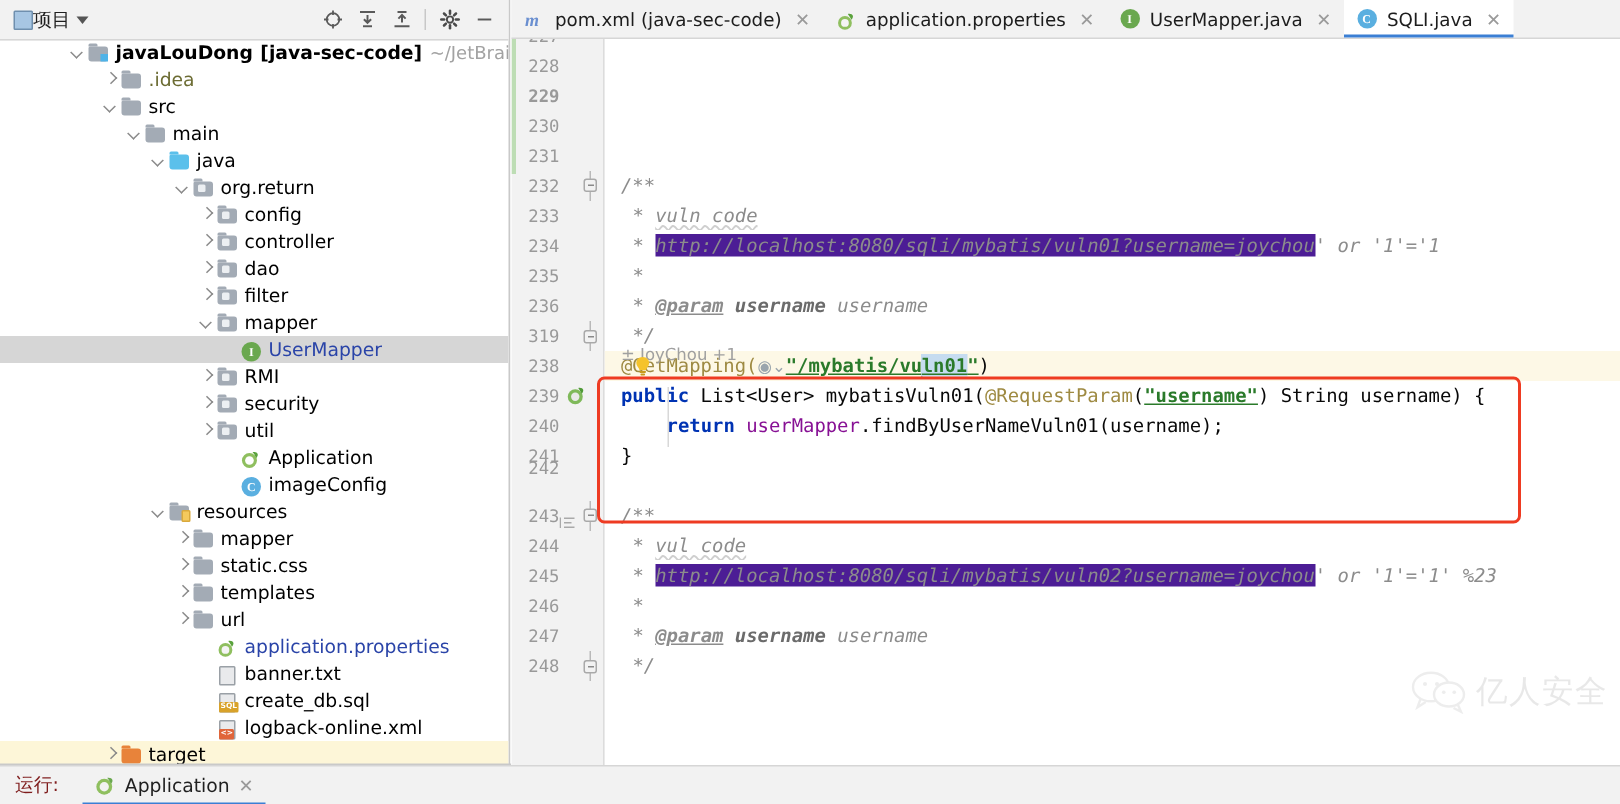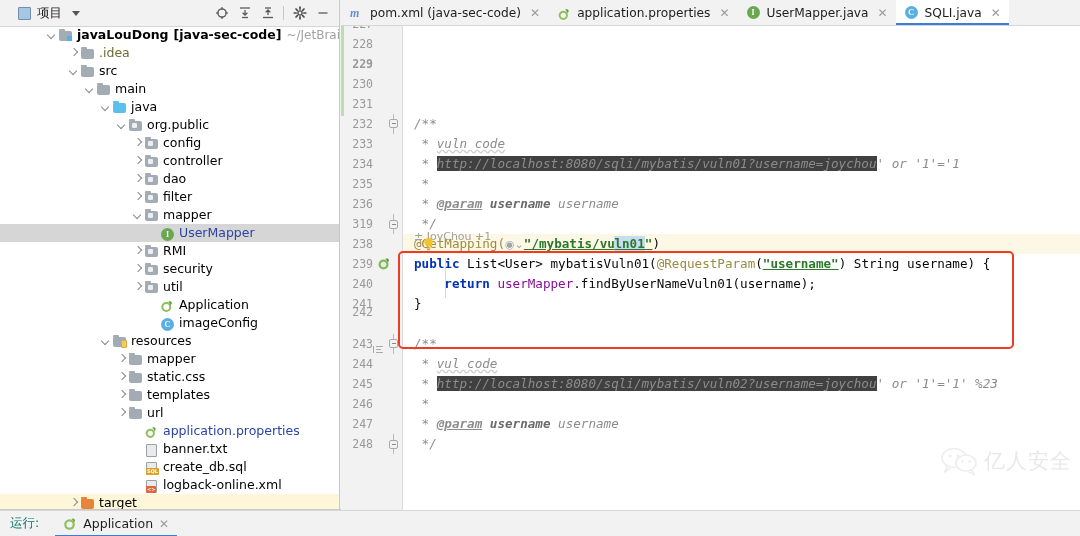--- a/index.html
+++ b/index.html
@@ -24,21 +24,21 @@
     border-right: 1px solid #c9c9c9;
     box-sizing: border-box;
   }
   #project-header {
     position: relative;
     height: 26px;
     background: #f2f2f2;
     border-bottom: 1px solid #d6d6d6;
     display: flex; align-items: center;
   }
-  .ph-left { display: flex; align-items: center; padding-left: 18px; gap: 6px; }
+  .ph-left { display: flex; align-items: center; padding-left: 9px; }
   .ph-boxicon {
     width: 13px; height: 13px; border: 1.4px solid #6f8fae;
     background: #a7c6e3; border-radius: 1px; box-sizing: border-box;
   }
   .ph-title {
     font-size: 12.5px; color: #1f1f1f;
     font-family: "DejaVu Sans", "Liberation Sans", sans-serif;
   }
   .ph-caret {
     width: 0; height: 0; border-left: 4px solid transparent;
@@ -189,21 +189,21 @@
     font-family: "DejaVu Sans Mono", monospace;
     font-size: 12.6px; line-height: 20px; color: #000000;
     overflow: hidden;
   }
   .cline {
     position: absolute; left: 0; right: 0; height: 20px; line-height: 20px;
     white-space: pre; padding-left: 11px; box-sizing: border-box;
   }
   .cline.hl { background: #fdf8e6; }
   .cmt { color: #8c8c8c; font-style: italic; }
-  .cmt-hl { background: #404040; }
+  .cmt-hl { background: #4c1d95; }
   .cmt-tag { color: #8c8c8c; font-style: italic; font-weight: bold;
              text-decoration: underline; }
   .cmt-bold { color: #6b6b6b; font-style: italic; font-weight: bold; }
   .anno { color: #9e8a42; }
   .kw { color: #0033b3; font-weight: bold; }
   .str { color: #2a7a2a; font-weight: bold; text-decoration: underline; }
   .fld { color: #871094; }
   .plain { color: #080808; }
   .sel-bg { background: #c6dcf0; }
   .caret {
@@ -238,21 +238,21 @@
     font-family: "DejaVu Sans", "Liberation Sans", sans-serif;
   }
 
   
   #runbar {
     position: absolute; left: 0; right: 0; bottom: 0; height: 26px;
     background: #f2f2f2; border-top: 1px solid #d6d6d6;
     display: flex; align-items: center; box-sizing: border-box;
   }
   #run-label {
-    font-size: 12.5px; color: #0f766e; padding-left: 10px; padding-right: 16px;
+    font-size: 12.5px; color: #7f1d1d; padding-left: 10px; padding-right: 16px;
     font-family: "DejaVu Sans", "Liberation Sans", sans-serif;
   }
   #run-tab {
     position: relative; height: 26px; display: flex; align-items: center;
     gap: 6px; padding: 0 8px;
   }
   #run-tab::after {
     content: ""; position: absolute; left: 0; right: 0; bottom: 0;
     height: 2px; background: #3b7fd4;
   }
@@ -366,21 +366,21 @@
             <span class="fo java"></span>
           </span>
           <span class="tlabel">java</span>
         </div>
         <div class="trow">
           <span style="display:inline-block;width:70px"></span>
           <span class="arrow down"></span>
           <span class="ficon">
             <span class="fo pkg"></span>
           </span>
-          <span class="tlabel">org.public</span>
+          <span class="tlabel">org.return</span>
         </div>
         <div class="trow">
           <span style="display:inline-block;width:86px"></span>
           <span class="arrow right"></span>
           <span class="ficon">
             <span class="fo pkg"></span>
           </span>
           <span class="tlabel">config</span>
         </div>
         <div class="trow">

